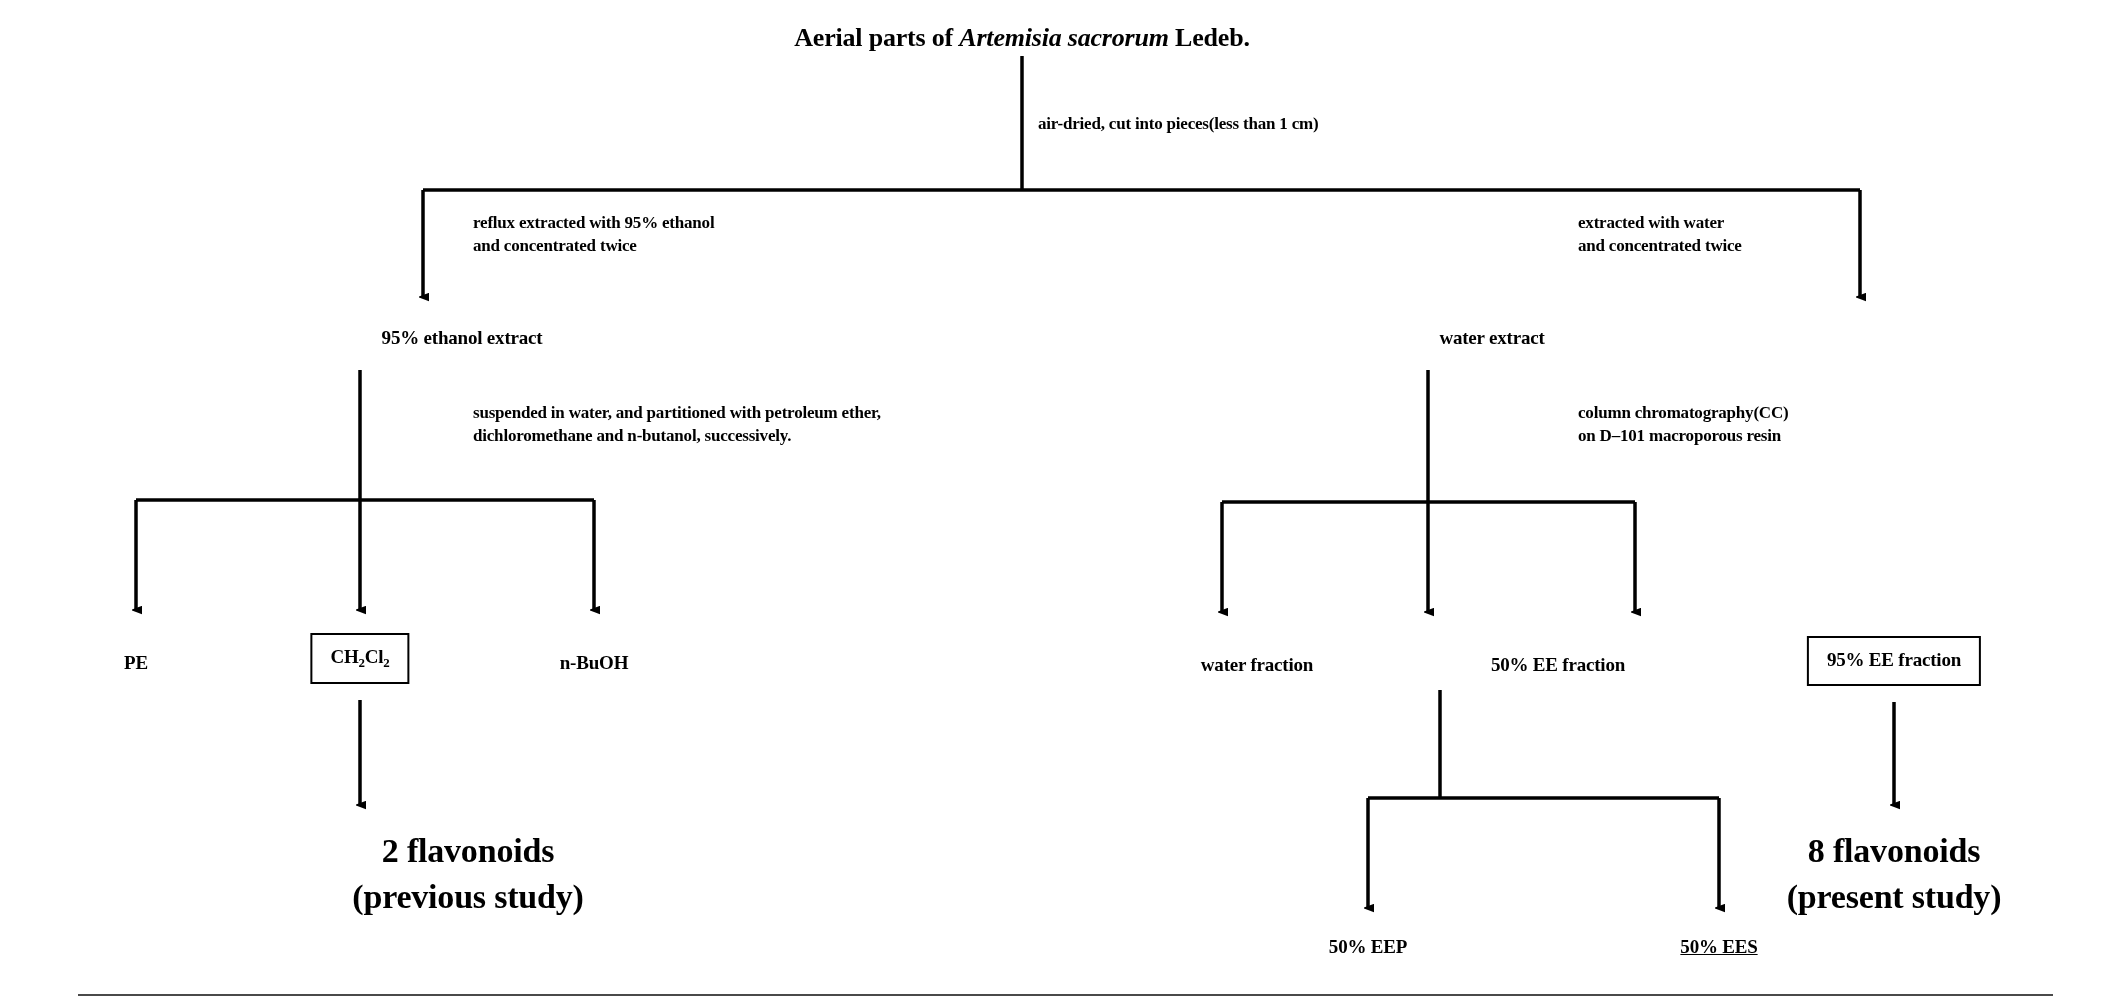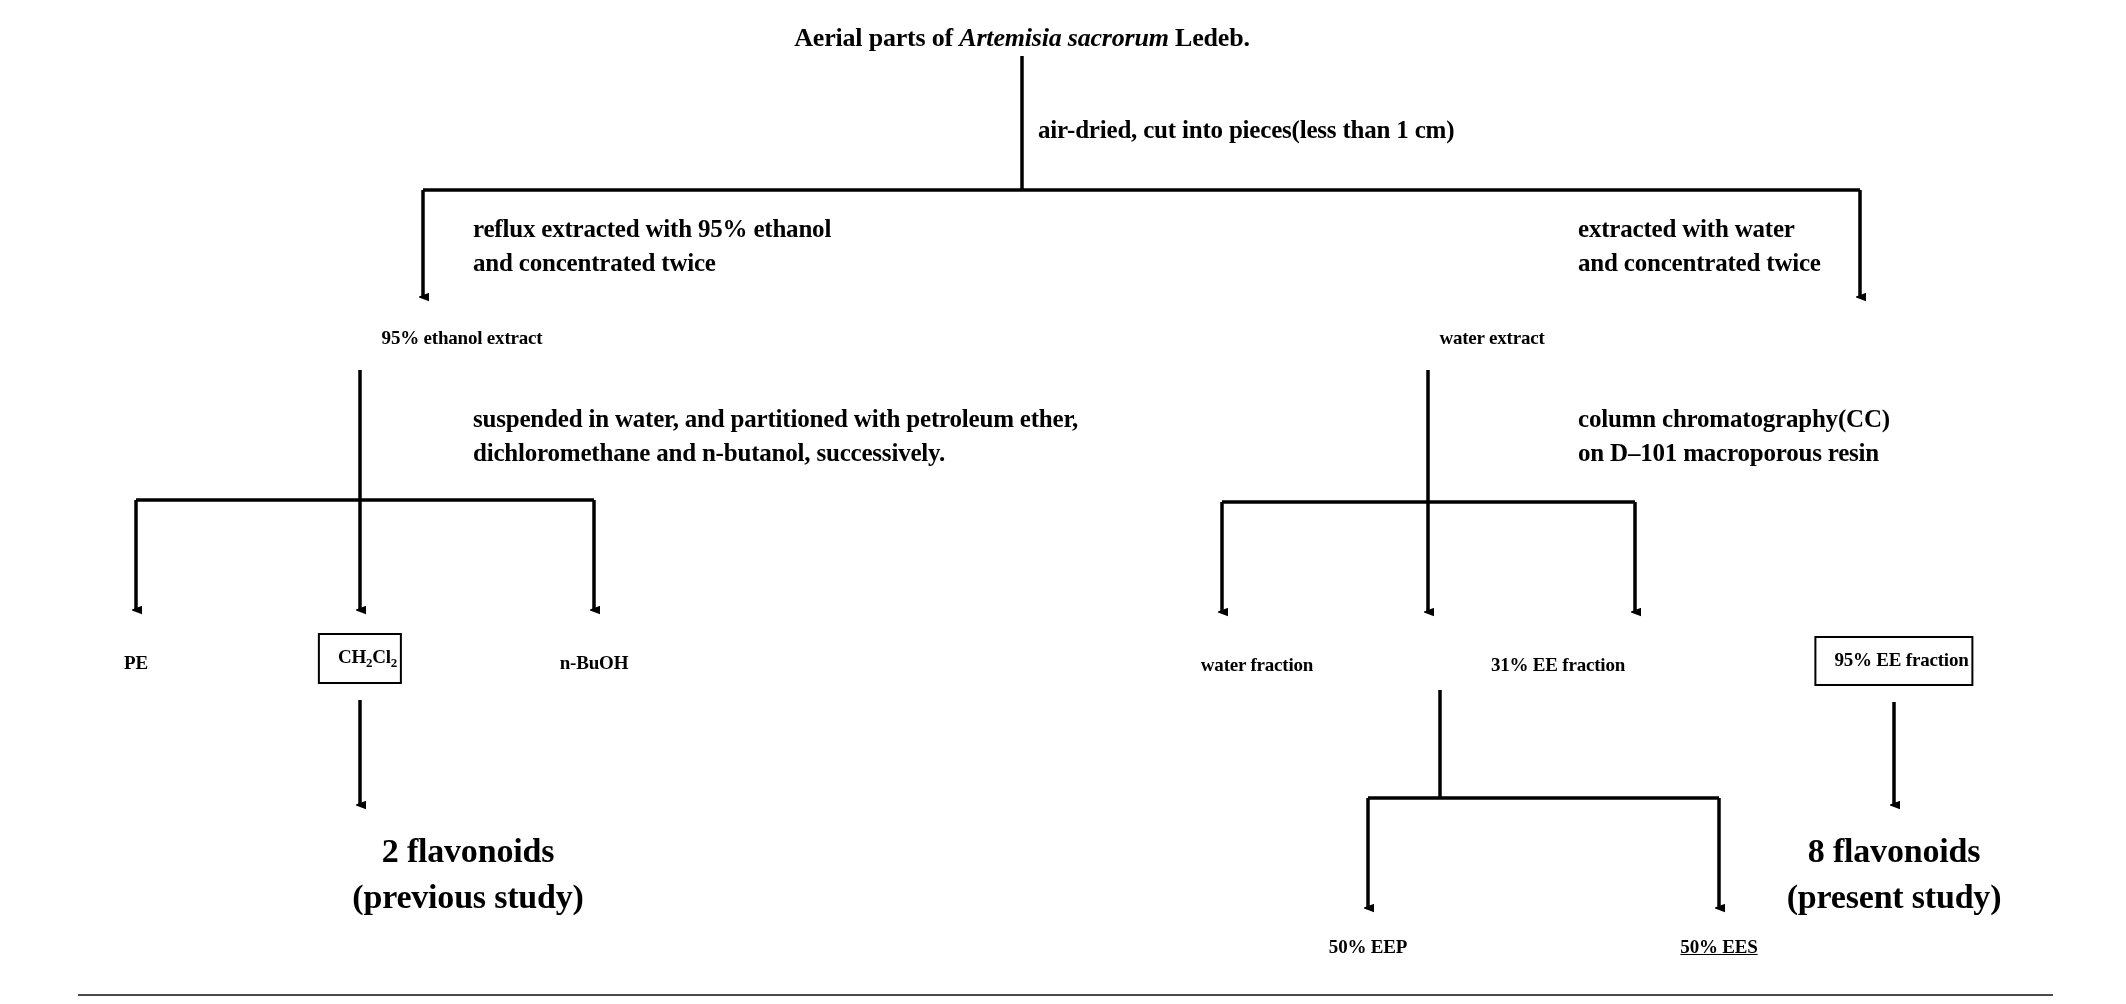--- a/index.html
+++ b/index.html
@@ -37,28 +37,28 @@
   }
   .node-label.centered {
     transform: translateX(-50%);
     text-align: center;
   }
   .node-label.leftalign {
     text-align: left;
   }
   .boxed {
     border: 2px solid #000000;
-    padding: 9px 3px 11px 18px;
+    padding: 9px 18px 11px 18px;
     background: #ffffff;
   }
   .title-text {
     font-size: 26px;
   }
   .edge-text {
-    font-size: 25px;
+    font-size: 17px;
   }
   .fraction-text {
     font-size: 19px;
   }
   .result-text {
     font-size: 34px;
   }
   .rule-line {
     position: absolute;
     background: #4a4a4a;
@@ -149,21 +149,21 @@
   <div class="node-label fraction-text centered" style="left:136px; top:650px;">PE</div>
 
   <div class="node-label fraction-text centered boxed" style="left:360px; top:633px;">
     <span>CH</span><sub>2</sub><span>Cl</span><sub>2</sub>
   </div>
 
   <div class="node-label fraction-text centered" style="left:594px; top:650px;">n-BuOH</div>
 
   <div class="node-label fraction-text centered" style="left:1257px; top:652px;">water fraction</div>
 
-  <div class="node-label fraction-text centered" style="left:1558px; top:652px;">31% EE fraction</div>
+  <div class="node-label fraction-text centered" style="left:1558px; top:652px;">50% EE fraction</div>
 
   <div class="node-label fraction-text centered boxed" style="left:1894px; top:636px;">95% EE fraction</div>
 
   <div class="node-label result-text centered" style="left:468px; top:828px;">
     <div>2 flavonoids</div>
     <div>(previous study)</div>
   </div>
 
   <div class="node-label result-text centered" style="left:1894px; top:828px;">
     <div>8 flavonoids</div>

